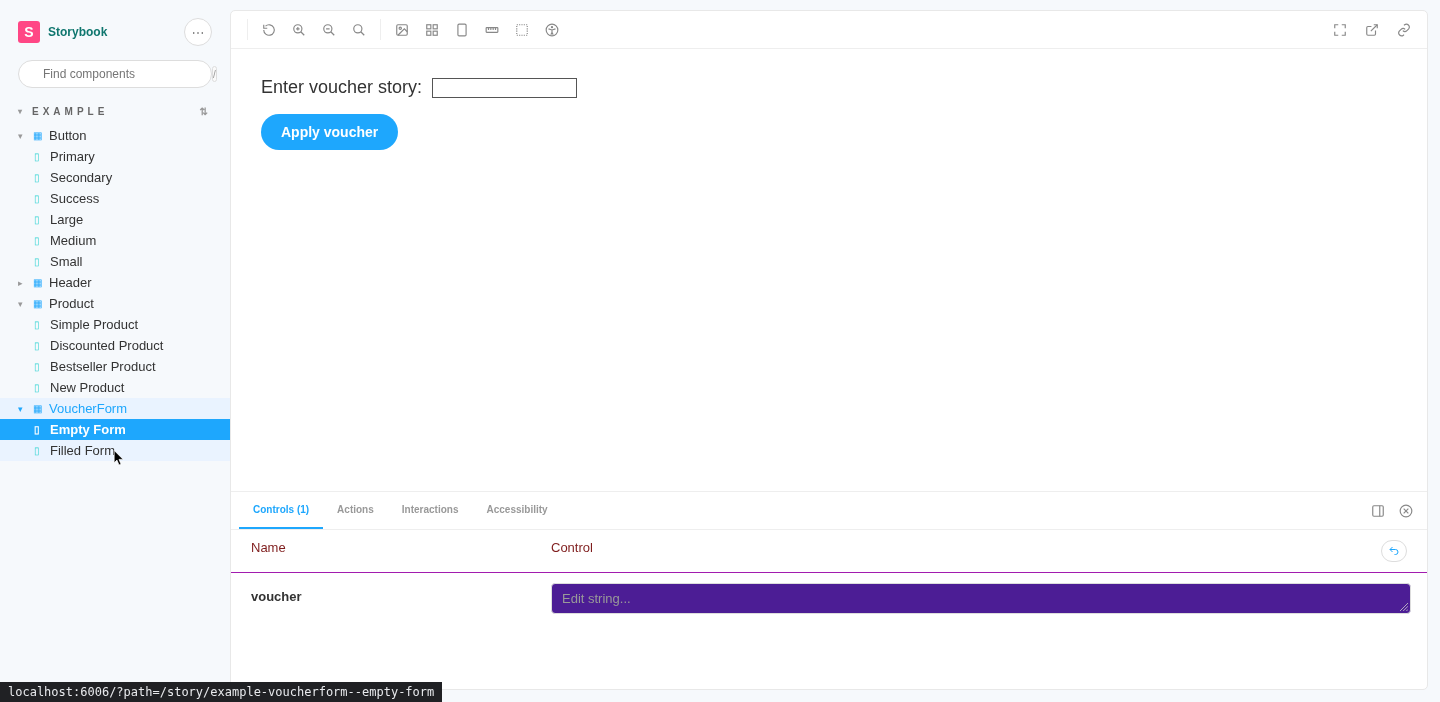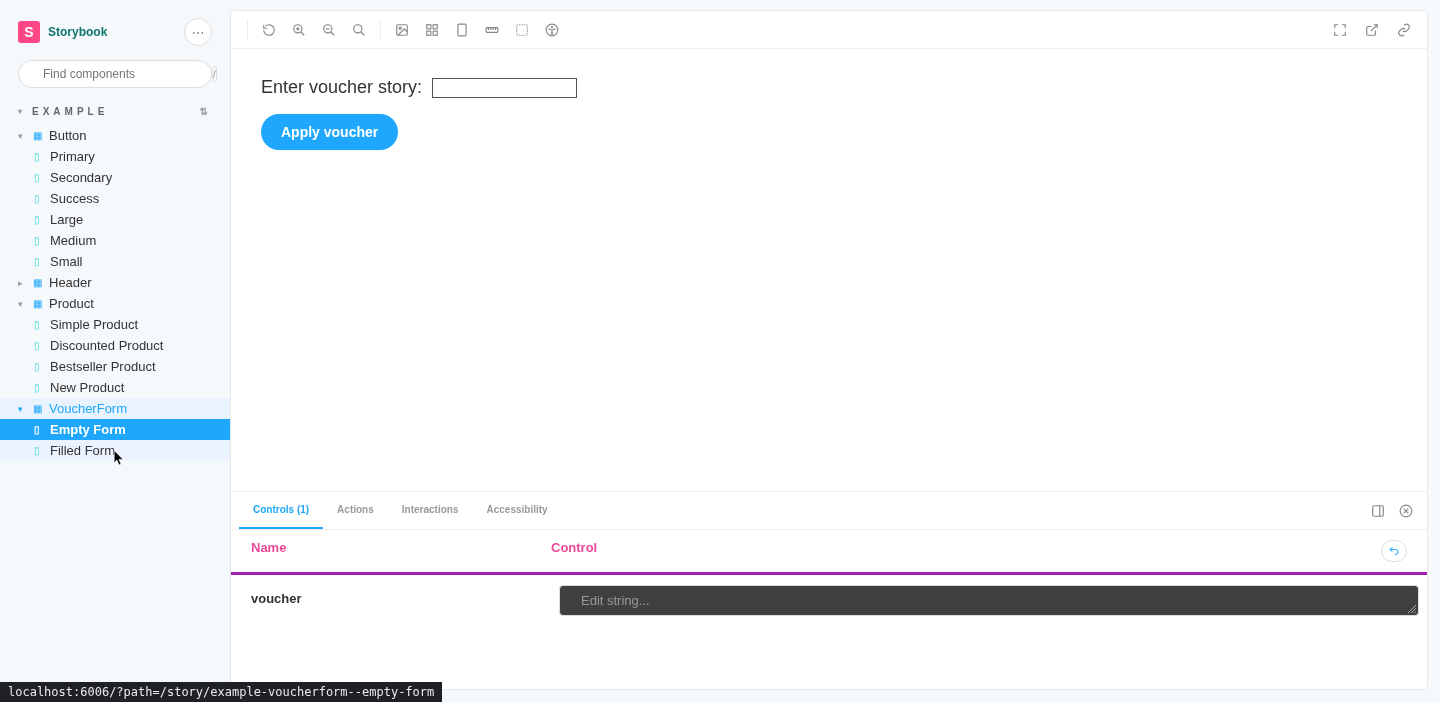--- a/index.html
+++ b/index.html
@@ -123,35 +123,35 @@
   height: 38px;
 }
 .ad-tab {
   padding: 0 14px; display: flex; align-items: center; font-size: 10px; font-weight: 700;
   color: #999; cursor: pointer; border-bottom: 2px solid transparent;
 }
 .ad-tab.active { color: #1EA7FD; border-bottom-color: #1EA7FD; }
 .ad-right { margin-left: auto; display: flex; align-items: center; gap: 14px; color: #888; padding: 0 6px;}
 .ct-head {
   display: grid; grid-template-columns: 300px 1fr auto; padding: 10px 20px;
-  border-bottom: 3px solid #a21caf; font-weight: 700; font-size: 13px; color: #ec4899;
+  border-bottom: 1px solid #a21caf; font-weight: 400; font-size: 13px; color: #7f1d1d;
 }
 .ct-reset {
   width: 26px; height: 22px; border: 1px solid #ddd; border-radius: 12px;
   display: flex; align-items: center; justify-content: center; color: #1EA7FD;
   background: #fff; cursor: pointer; font-size: 12px;
 }
 .ct-row {
   display: grid; grid-template-columns: 300px 1fr; padding: 10px 20px; align-items: flex-start;
 }
 .ct-name { font-weight: 700; font-size: 13px; padding-top: 6px;}
 .ct-input {
-  border: 1px solid #ddd; border-radius: 4px; padding: 7px 21px; font-size: 13px;
+  border: 1px solid #ddd; border-radius: 4px; padding: 7px 10px; font-size: 13px;
   width: 860px; color: #999; resize: both; min-height: 18px;
-  background: #404040; position: relative; margin-left: 8px;
+  background: #4c1d95; position: relative;
 }
 .ct-input .resize {
   position: absolute; right: 2px; bottom: 2px; width: 8px; height: 8px;
 }
 
 
 .status {
   position: absolute; left: 0; bottom: 0; background: #202124; color: #e8eaed;
   font-size: 12px; padding: 3px 8px; font-family: Menlo, monospace;
 }

